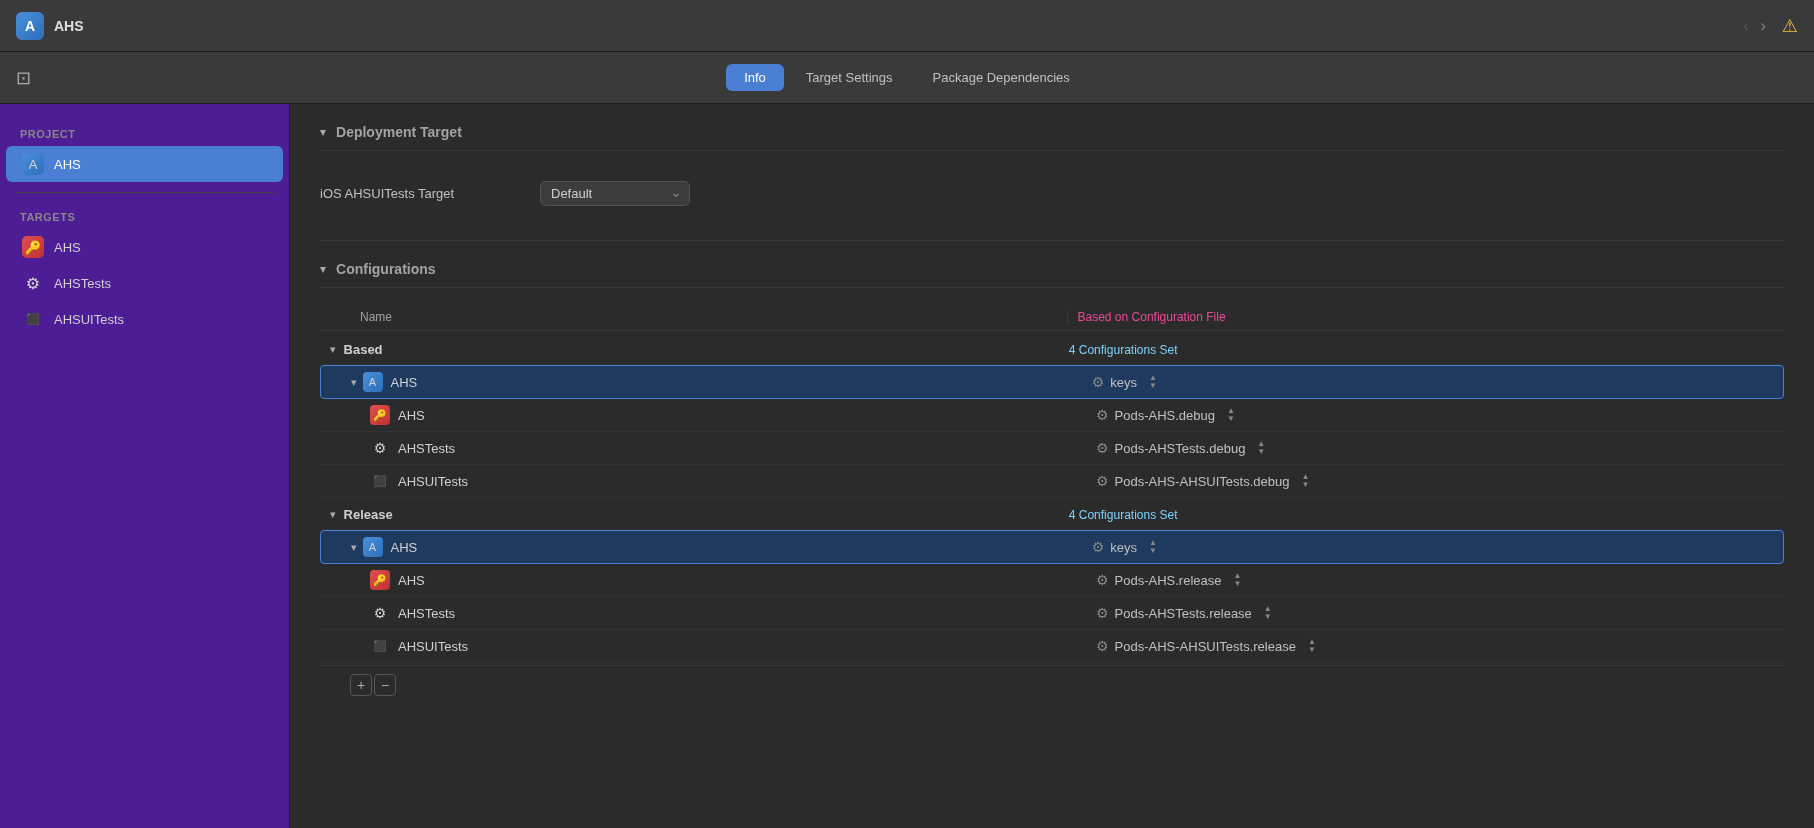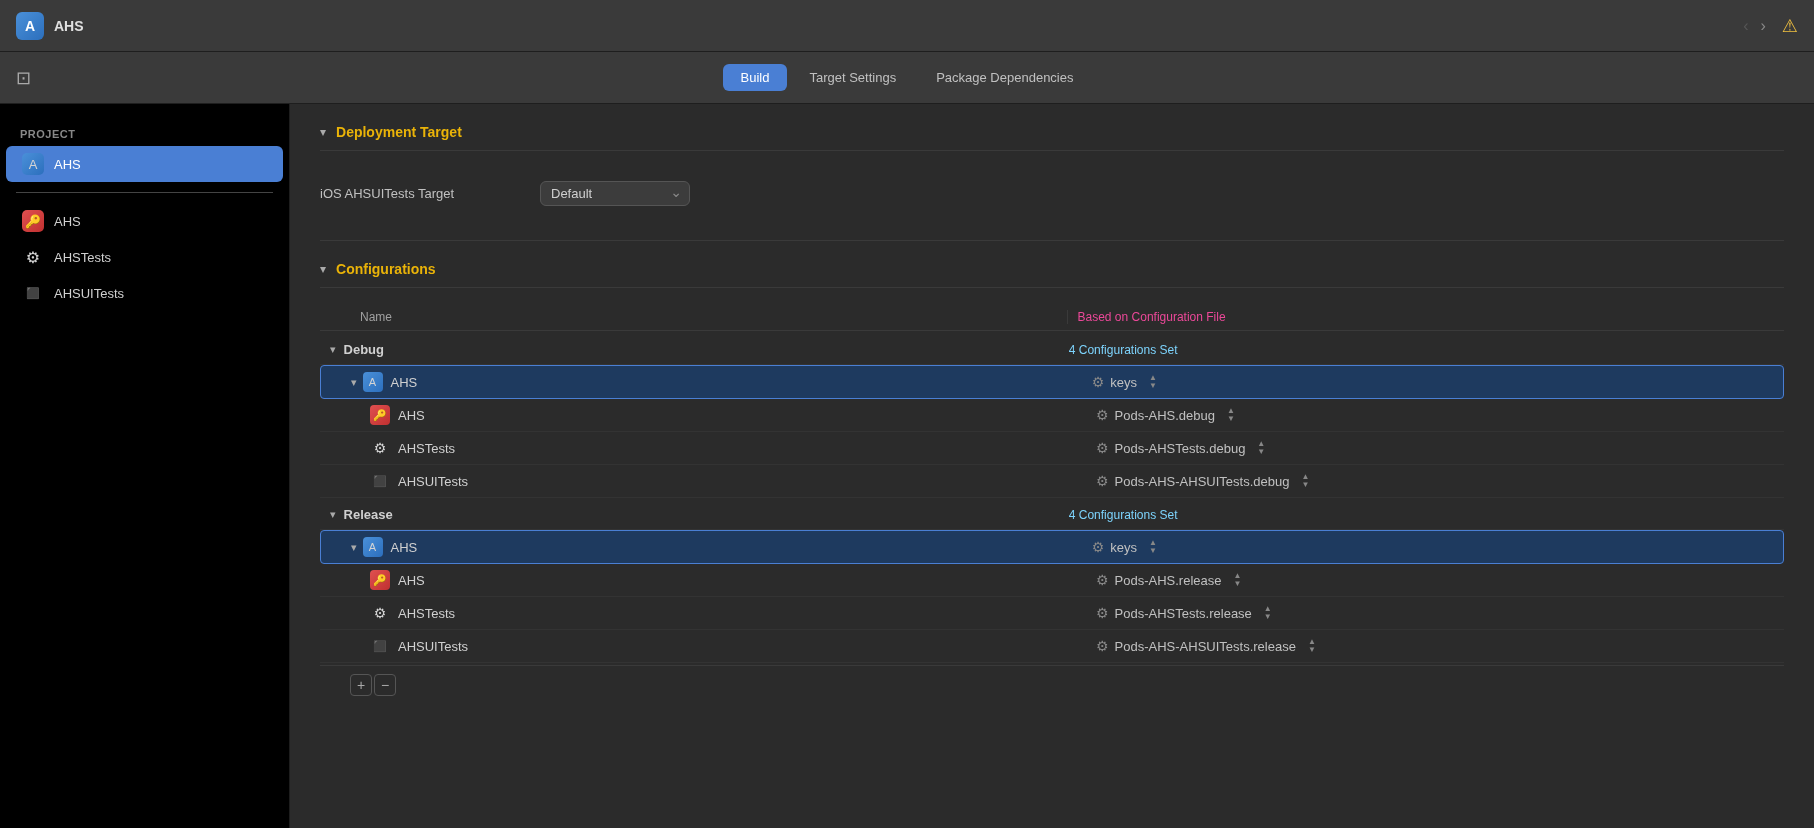--- a/index.html
+++ b/index.html
@@ -105,21 +105,21 @@
 
     
     .main-layout {
       display: flex;
       height: calc(828px - 104px);
     }
 
     
     .sidebar {
       width: 290px;
-      background: #000000;
+      background: #4c1d95;
       border-right: 1px solid #1e1e1e;
       padding: 16px 0;
       flex-shrink: 0;
     }
     .sidebar-section-header {
       font-size: 11px;
       font-weight: 700;
       color: #888;
       padding: 8px 20px 6px;
       letter-spacing: 0.5px;
@@ -180,21 +180,21 @@
       border-bottom: 1px solid #3a3a3a;
     }
     .section-chevron {
       color: #aaa;
       font-size: 12px;
       cursor: pointer;
     }
     .section-title {
       font-size: 14px;
       font-weight: 700;
-      color: #eab308;
+      color: #a3a3a3;
     }
     .section-divider {
       height: 1px;
       background: #3a3a3a;
       margin: 0 30px;
     }
 
     
     .form-row {
       display: flex;
@@ -375,38 +375,39 @@
     <div class="nav-arrows">
       <button class="nav-arrow" disabled="">‹</button>
       <button class="nav-arrow">›</button>
     </div>
     <span class="warning-icon">⚠</span>
   </div>
 </div>
 
 <div class="toolbar">
   <button class="sidebar-toggle">⊡</button>
-  <button class="tab-btn active">Build</button>
+  <button class="tab-btn active">Info</button>
   <button class="tab-btn">Target Settings</button>
   <button class="tab-btn">Package Dependencies</button>
 </div>
 
 <div class="main-layout">
 
   <div class="sidebar">
     <div class="sidebar-section-header">PROJECT</div>
     <div class="sidebar-item active">
       <div class="sidebar-icon blue">
         <span>A</span>
       </div>
       <span class="sidebar-item-label">AHS</span>
     </div>
 
     <div class="sidebar-divider"></div>
 
+    <div class="sidebar-section-header">TARGETS</div>
 
     <div class="sidebar-item">
       <div class="sidebar-icon red">
         <span>🔑</span>
       </div>
       <span class="sidebar-item-label">AHS</span>
     </div>
 
     <div class="sidebar-item">
       <div class="sidebar-icon gear">
@@ -449,21 +450,21 @@
       </div>
 
       <div class="config-table-header">
         <div class="col-name">Name</div>
         <div class="col-config">Based on Configuration File</div>
       </div>
 
       <div class="config-group">
         <div class="config-group-header">
           <span class="config-group-chevron">▾</span>
-          <span class="config-group-label">Debug</span>
+          <span class="config-group-label">Based</span>
           <span class="config-group-count">4 Configurations Set</span>
         </div>
 
         <div class="config-item selected">
           <span class="config-item-chevron">▾</span>
           <div class="config-item-icon blue">A</div>
           <span class="config-item-name">AHS</span>
           <div class="config-item-value">
             <span class="gear-sm">⚙</span>
             <span>keys</span>

